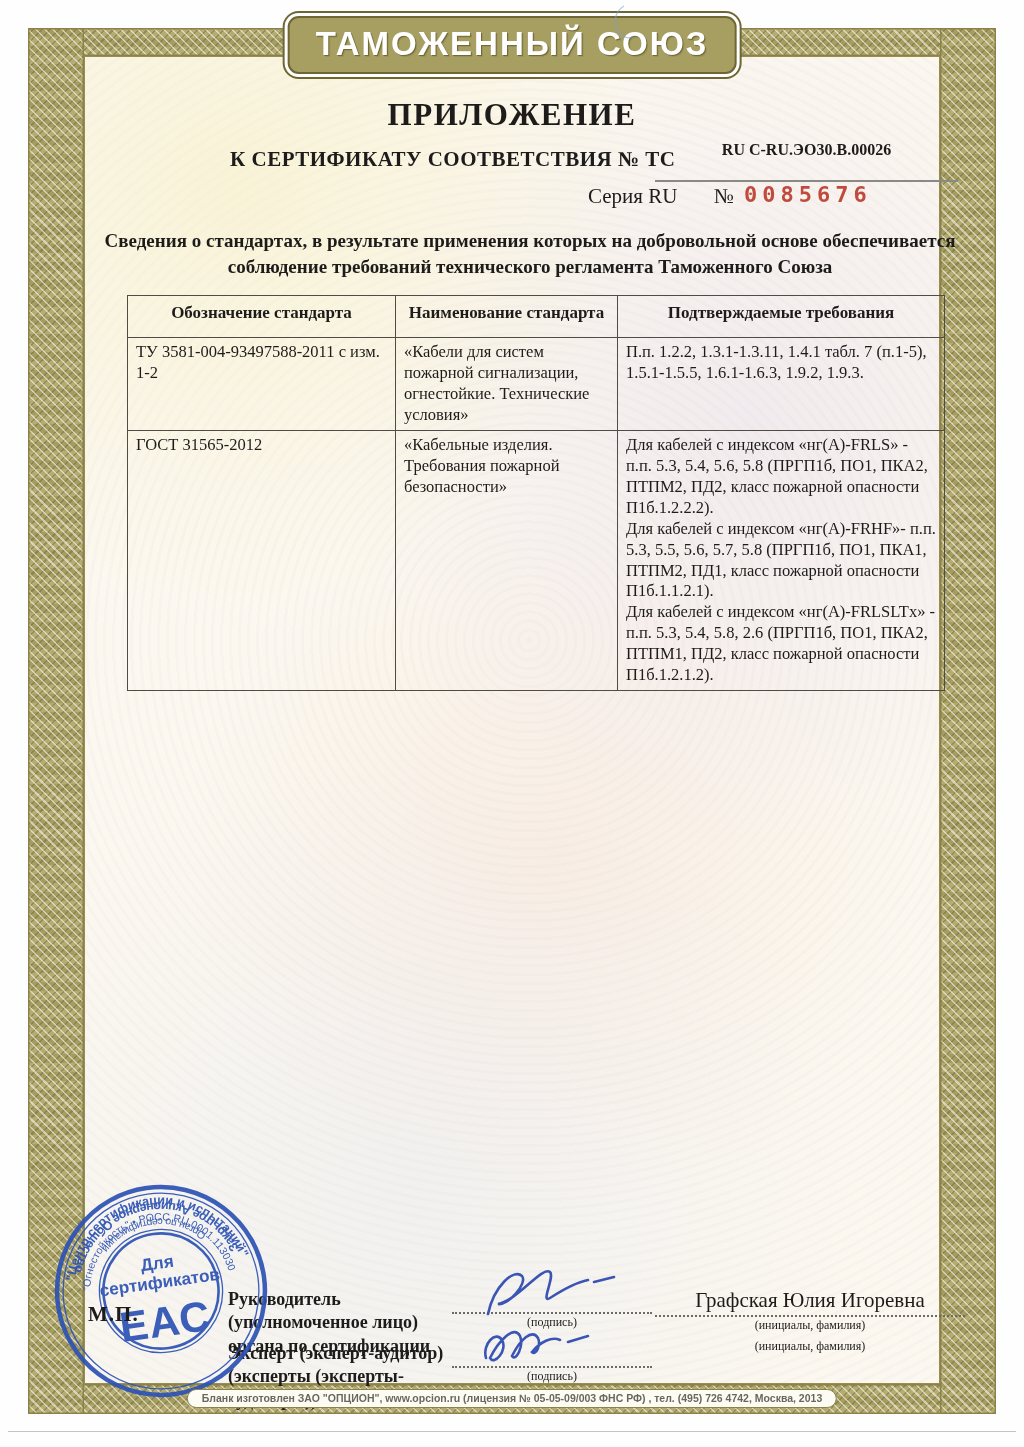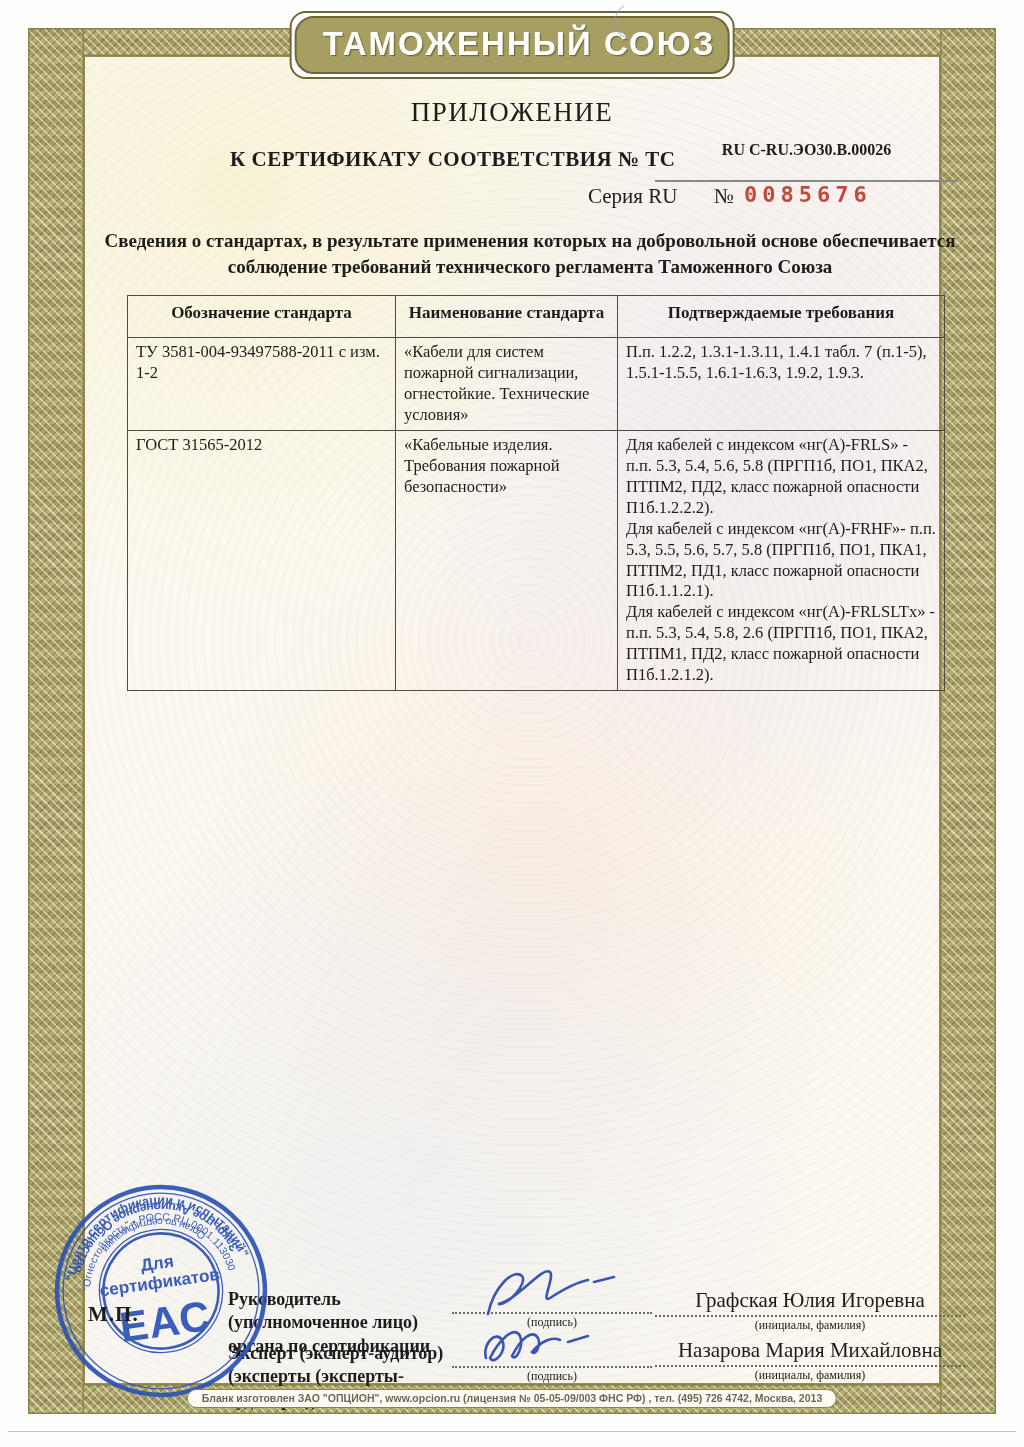--- a/index.html
+++ b/index.html
@@ -34,34 +34,34 @@
     box-sizing:border-box;
   }
 
   
   .banner{
     position:absolute;top:11px;left:50%;transform:translateX(-50%);
     border:2.5px solid #6f6733;border-radius:16px;background:#ffffff;
     padding:3px;z-index:5;
   }
   .banner-core{
-    border:2px solid #6f6733;border-radius:19px;
+    border:2px solid #6f6733;border-radius:11px;
     background:linear-gradient(180deg,#ada465 0%, #a29а5c 60%, #a59c60 100%);
     background-color:#a79e62;
-    padding:7px 12px 9px 26px;
+    padding:7px 26px 9px 26px;
   }
   .banner-core span{
     font-family:"Liberation Sans",sans-serif;font-weight:bold;font-size:33px;
     letter-spacing:2px;color:#ffffff;white-space:nowrap;
     text-shadow:2px 2px 0 #7c744045, 1px 1px 0 #6f6733;
   }
 
   
   .doc-title{position:absolute;top:97px;left:0;width:100%;text-align:center;
-    font-size:27px;font-weight:normal;letter-spacing:1.5px;z-index:2;}
+    font-size:31px;font-weight:bold;letter-spacing:1.5px;z-index:2;}
   .cert-line{position:absolute;top:147px;left:230px;z-index:2;font-size:21px;font-weight:bold;letter-spacing:.5px;}
   .cert-num{position:absolute;top:141px;left:655px;width:303px;z-index:2;
     border-bottom:2px solid #8a8a85;padding-bottom:21px;text-align:center;
     font-size:16px;font-weight:bold;}
   .series-line{position:absolute;top:184px;left:0;width:100%;z-index:2;font-size:21px;}
   .series-label{position:absolute;left:588px;top:0;}
   .numero{position:absolute;left:714px;top:0;}
   .serial{position:absolute;left:744px;top:-2px;font-family:"DejaVu Sans Mono",monospace;
     font-weight:bold;font-size:22px;letter-spacing:5px;color:#c14a3e;}
 
@@ -221,19 +221,18 @@
   </div>
   <div class="sigbox sb2">
     <div class="sigrule">
       <svg width="130" height="64" viewBox="0 0 130 64">
         <path d="M6,46 C2,32 16,18 22,28 C28,38 14,54 10,46 C18,30 34,12 40,24 C44,34 36,50 32,44 C40,28 52,16 58,26 C61,33 56,44 52,40 C60,30 72,24 80,28 M88,30 L108,24" fill="none" stroke="#3b55b5" stroke-width="2.6" stroke-linecap="round"></path>
       </svg>
     </div>
     <div class="sigcap">(подпись)</div>
   </div>
   <div class="namebox nb2">
-    <div class="nm">Назарова Мария Михайловна</div>
     <div class="cap">(инициалы, фамилия)</div>
   </div>
 
   <div class="footer-pill">Бланк изготовлен ЗАО "ОПЦИОН", www.opcion.ru (лицензия № 05-05-09/003 ФНС РФ) , тел. (495) 726 4742, Москва, 2013</div>
   <div class="scanline"></div>
 </div>
 
 </body></html>

